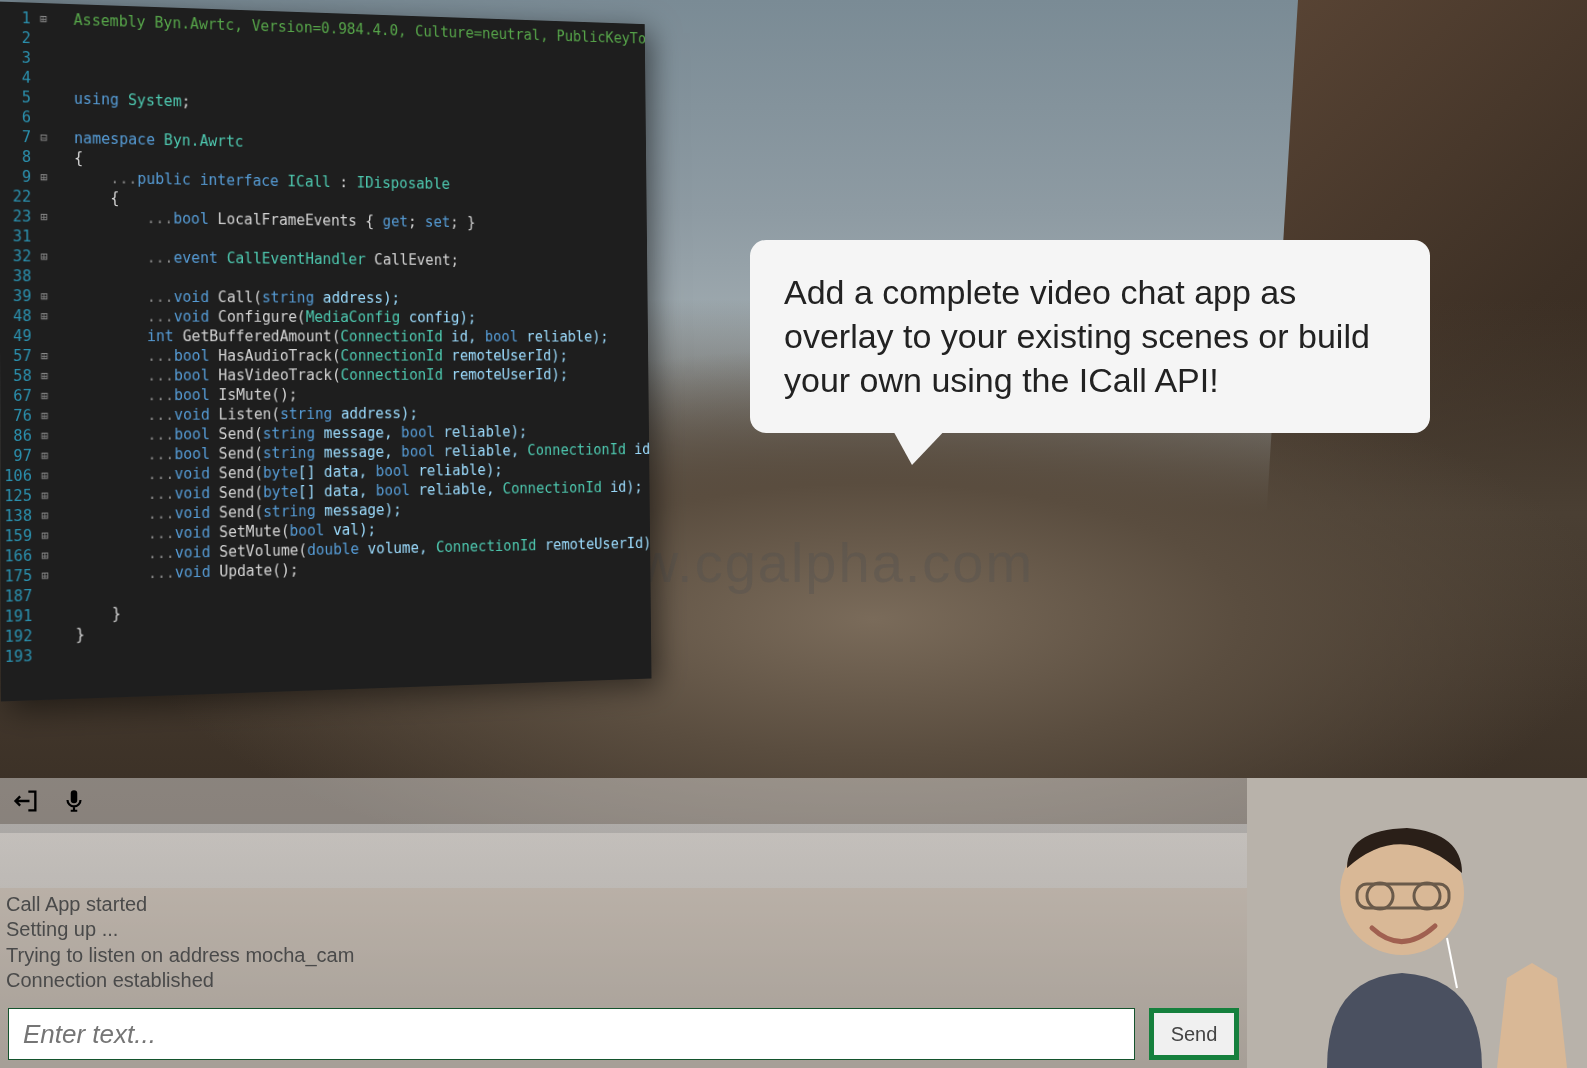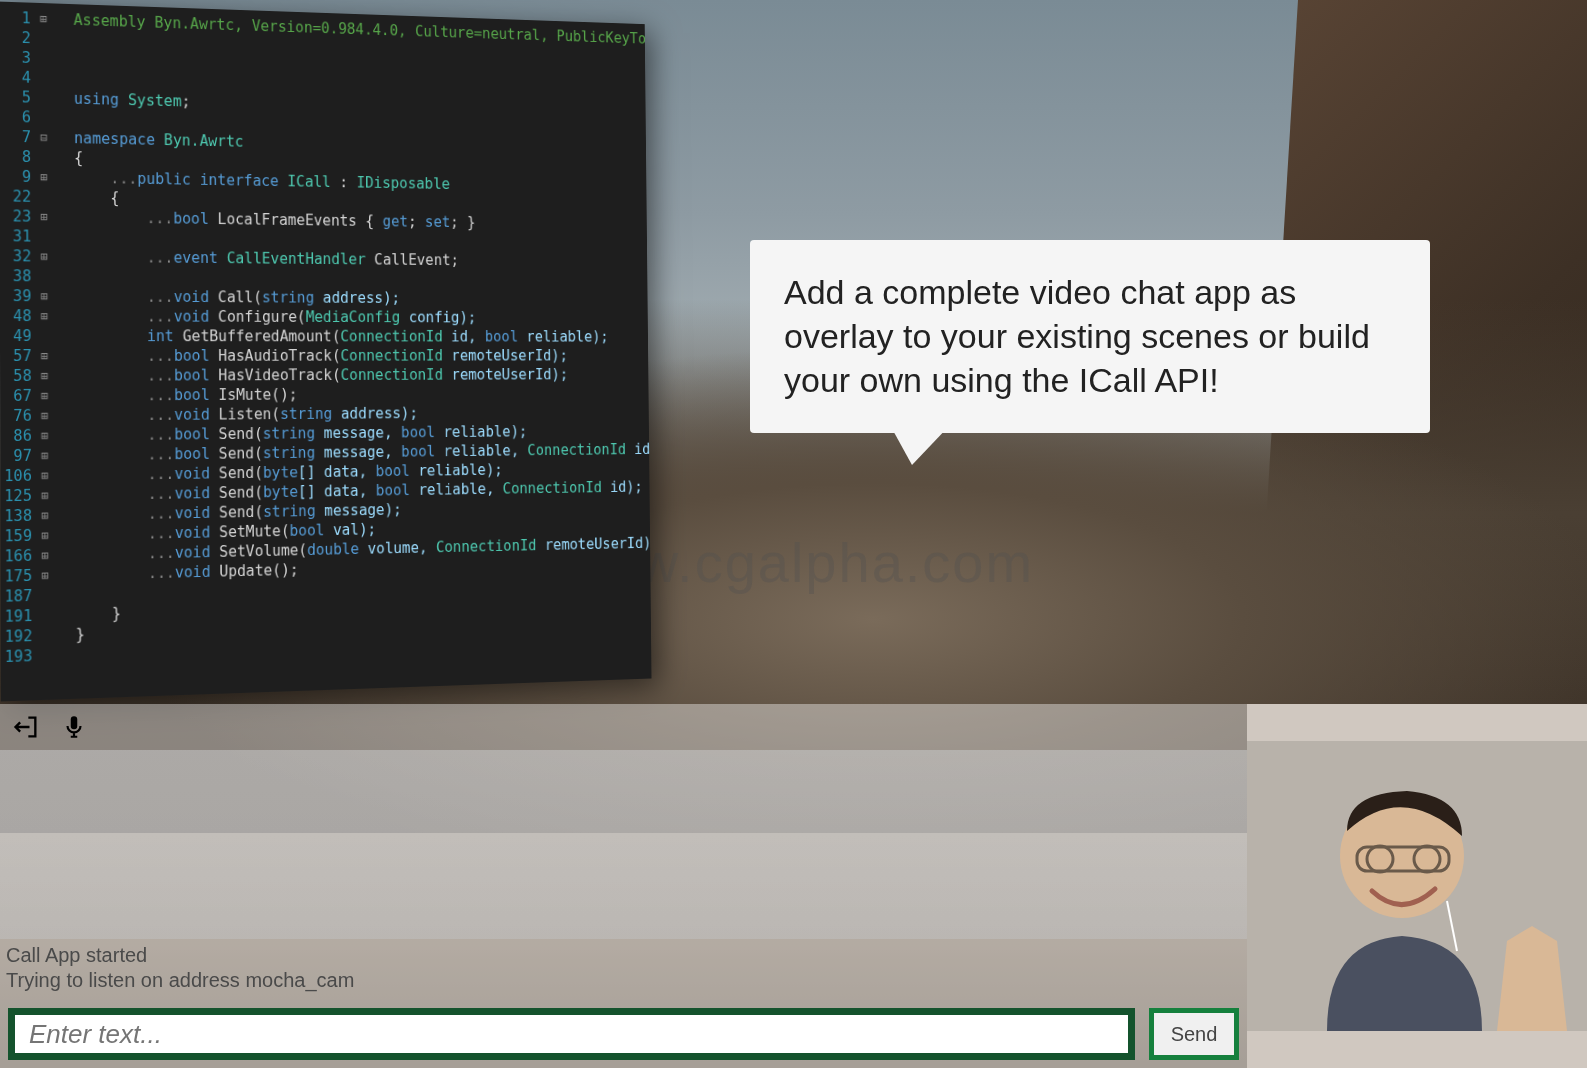--- a/index.html
+++ b/index.html
@@ -72,21 +72,21 @@
 .t { color: #4ec9b0; }
 .pm { color: #9cdcfe; }
 .cm { color: #57a64a; }
 .box { color:#888; }
 .speech-bubble {
   position: absolute;
   top: 240px;
   left: 750px;
   width: 680px;
   background: #f5f5f5;
-  border-radius: 4px;
+  border-radius: 16px;
   padding: 30px 34px;
   font-family: Verdana, Arial, sans-serif;
   font-size: 34px;
   line-height: 1.3;
   color: #222;
 }
 .speech-bubble::after {
   content: '';
   position: absolute;
   bottom: -32px;
@@ -94,21 +94,21 @@
   width: 0; height: 0;
   border-left: 22px solid transparent;
   border-right: 38px solid transparent;
   border-top: 40px solid #f5f5f5;
 }
 .chat-panel {
   position: absolute;
   left: 0;
   right: 0;
   bottom: 0;
-  height: 364px;
+  height: 290px;
   display: flex;
 }
 .chat-left {
   flex: 1;
   display: flex;
   flex-direction: column;
   background: rgba(255,255,255,0.4);
 }
 .chat-toolbar {
   height: 46px;
@@ -136,21 +136,21 @@
 }
 .chat-input-row {
   display: flex;
   gap: 14px;
   padding: 8px;
   align-items: center;
 }
 .chat-input {
   flex: 1;
   height: 52px;
-  border: 7px solid #14532d;
+  border: 1px solid #14532d;
   background: #fff;
   font-size: 26px;
   font-style: italic;
   color: #701a75;
   padding: 0 14px;
   font-family: Arial, sans-serif;
 }
 .send-btn {
   width: 90px;
   height: 52px;
@@ -349,21 +349,23 @@
       <div class="icon-btn">
         <svg viewBox="0 0 24 24" width="26" height="30">
             <path fill="#000" d="M12 2a3 3 0 0 1 3 3v6a3 3 0 1 1-6 0V5a3 3 0 0 1 3-3z"></path>
             <path fill="none" stroke="#000" stroke-width="2" d="M6 11a6 6 0 0 0 12 0M12 17v4M9 21h6"></path>
           </svg>
       </div>
     </div>
     <div class="chat-video-area"></div>
     <div class="chat-log">
       <div>Call App started</div>
+      <div>Setting up ...</div>
       <div>Trying to listen on address mocha_cam</div>
+      <div>Connection established</div>
     </div>
     <div class="chat-input-row">
       <input class="chat-input" type="text" placeholder="Enter text..." style="">
       <button class="send-btn">Send</button>
     </div>
   </div>
   <div class="video-thumb">
     <svg viewBox="0 0 340 290">
       <rect width="340" height="290" fill="#b8b2aa"></rect>
       <circle cx="155" cy="115" r="62" fill="#d9b896"></circle>

